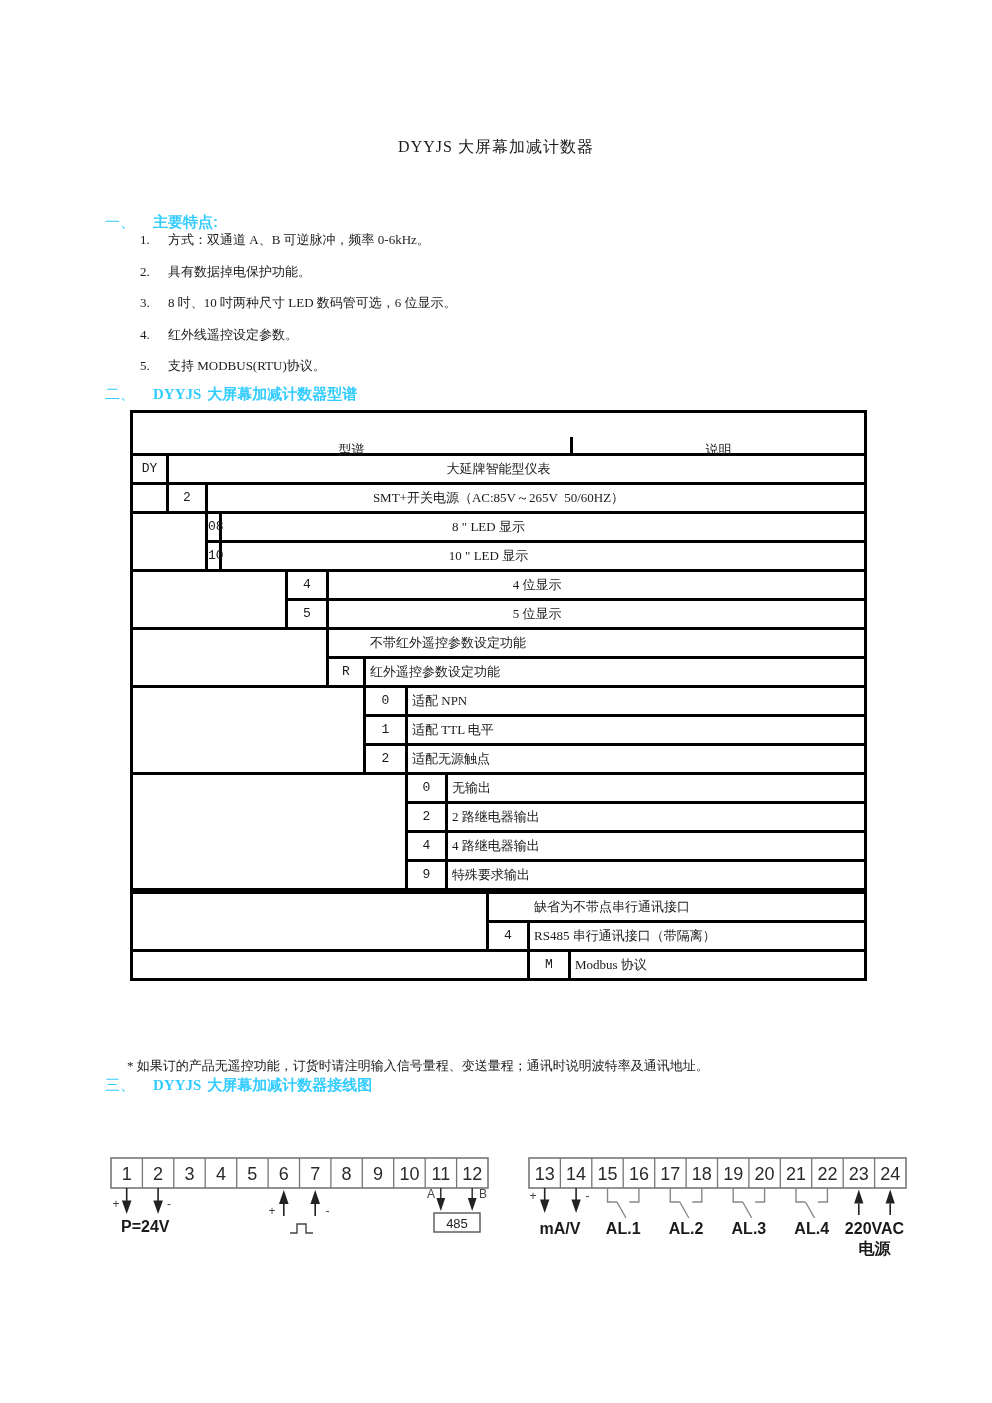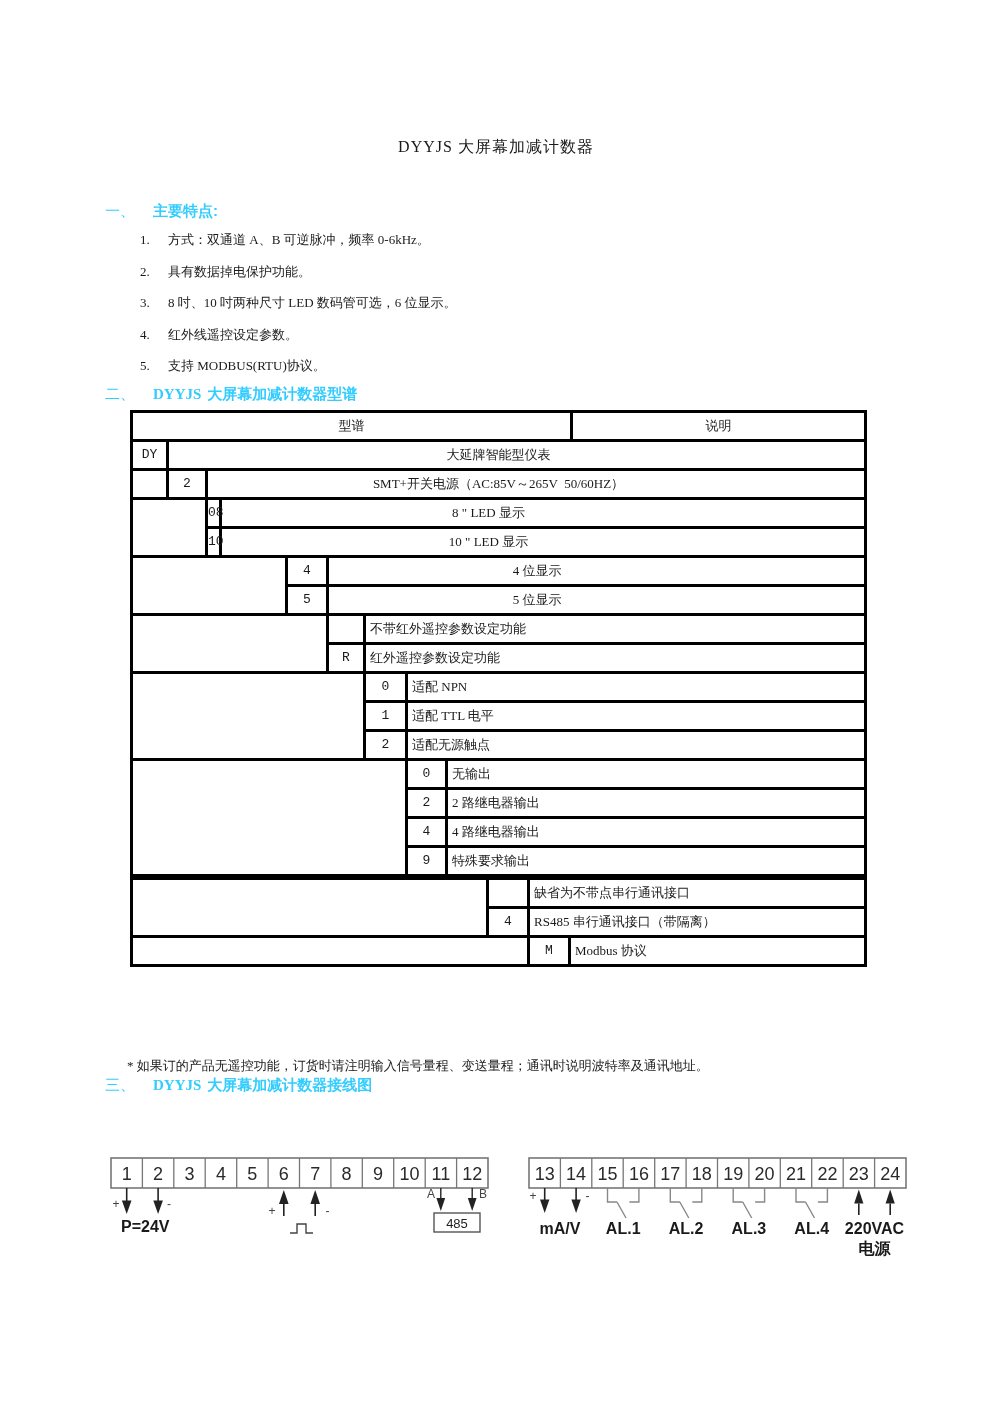--- a/index.html
+++ b/index.html
@@ -3,34 +3,34 @@
 <meta charset="utf-8">
 <style>
   html,body{margin:0;padding:0;background:#e8e8e8;}
   .page{position:relative;width:992px;height:1403px;background:#fff;margin:0 auto;overflow:hidden;
         font-family:"Liberation Serif","DejaVu Serif",serif;color:#1a1a1a;}
   .title{position:absolute;top:137px;left:0;right:0;text-align:center;font-size:16px;letter-spacing:1px;}
   .sec-heading{position:absolute;left:105px;font-size:15px;font-weight:bold;color:#33CCFF;
                font-family:"Liberation Sans","DejaVu Sans",sans-serif;}
   .sec-heading .num{font-weight:normal;margin-right:18px;}
   .sec-heading .brand{margin-right:6px;font-family:"Liberation Serif","DejaVu Serif",serif;}
-  #sec1{top:202px;} #sec2{top:385px;} #sec3{top:1056px;margin-top:20px;}
+  #sec1{top:213px;} #sec2{top:385px;} #sec3{top:1056px;margin-top:20px;}
   .features{position:absolute;left:140px;top:231px;font-size:13px;}
   .feat{margin-bottom:13.5px;}
   .feat .fnum{display:inline-block;width:28px;}
   
   .ptable{position:absolute;left:130px;top:410px;width:737px;box-sizing:border-box;
           border:3px solid #000;font-size:13px;background:#fff;}
-  .thead{display:flex;height:26px;line-height:26px;}
+  .thead{display:flex;height:16px;line-height:26px;margin-top:24px;}
   .thead .h1{width:440px;box-sizing:border-box;border-right:3px solid #000;text-align:center;}
   .thead .h2{flex:1;text-align:center;}
   .group{display:flex;border-top:3px solid #000;}
   .gspacer{flex:none;box-sizing:border-box;border-right:3px solid #000;}
   .grows{flex:1;display:flex;flex-direction:column;min-width:0;}
-  .trow{display:flex;height:26px;line-height:26px;}
+  .trow{display:flex;height:26px;line-height:26px;align-items:flex-end;}
   .trow + .trow{border-top:3px solid #000;}
   .tcode{flex:none;box-sizing:border-box;border-right:3px solid #000;text-align:center;
          font-family:"Liberation Mono","DejaVu Sans Mono",monospace;font-size:13px;}
   .tdesc{flex:1;min-width:0;padding-left:4px;white-space:pre;overflow:hidden;}
   .tdesc.ctr{text-align:center;padding-left:0;}
   .s1{width:36px}.s2{width:75px}.s3{width:109px}.s4{width:155px}.s5{width:196px}
   .s6{width:233px}.s7{width:275px}.s8{width:315px}.s9{width:356px}.s10{width:397px}
   .c0{width:36px}.c1{width:39px}.c2{width:14px}.c3{width:46px}.c4{width:41px}.c5{width:37px}
   .c6{width:42px}.c7{width:40px}.c8{width:41px}.c9{width:41px}.c10{width:41px}
   .p0{padding-right:36px}.p1{padding-right:75px}.p2{padding-right:109px}.p3{padding-right:155px}.p4{padding-right:119px}

